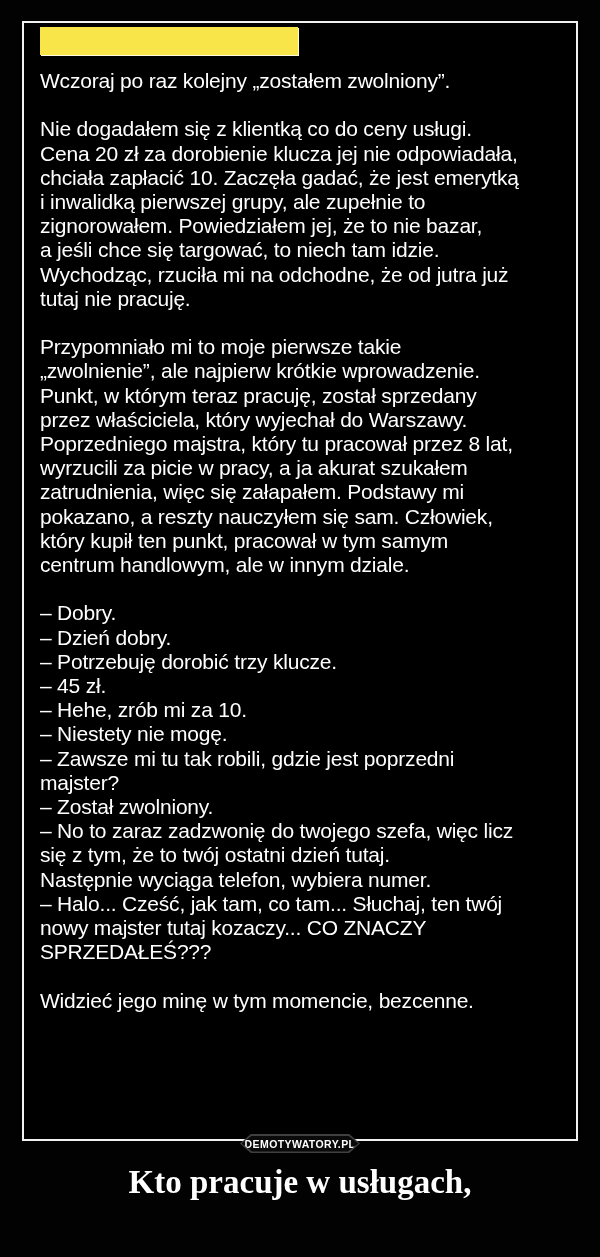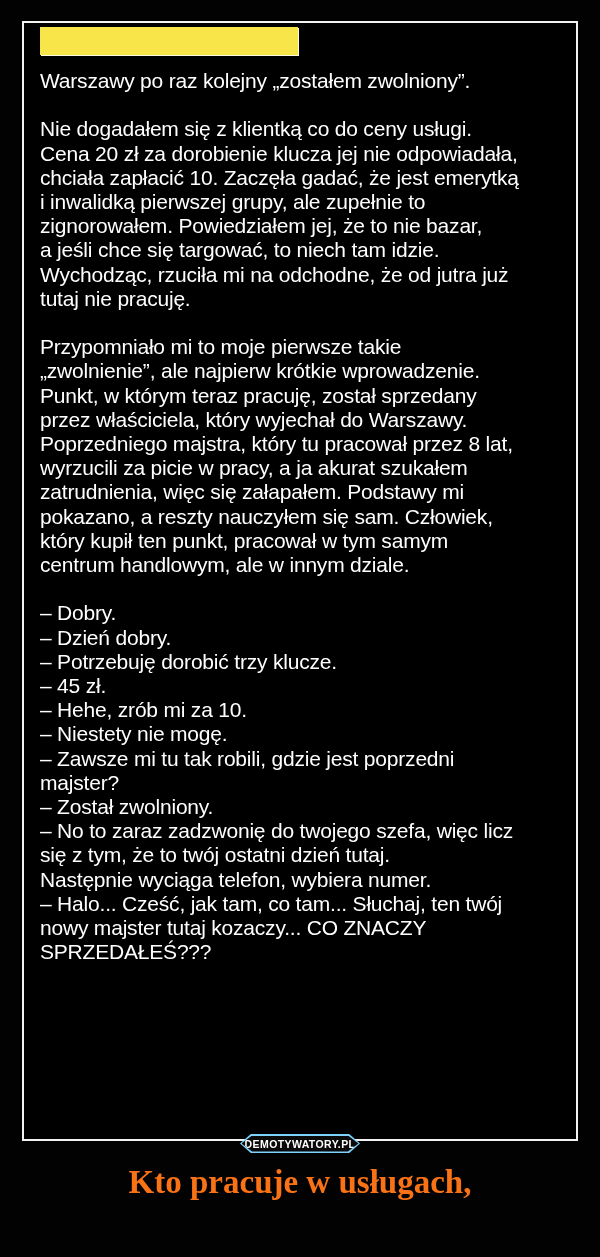--- a/index.html
+++ b/index.html
@@ -35,21 +35,21 @@
   .para {
     white-space: pre-line;
     margin: 0 0 24.2px 0;
   }
   .para:last-child { margin-bottom: 0; }
   .badge {
     position: absolute;
     left: 50%; top: 1134px;
     transform: translateX(-50%);
     width: 120px; height: 19px;
-    background: #7dd3fc;
+    background: #404040;
     clip-path: polygon(9% 0, 91% 0, 100% 50%, 91% 100%, 9% 100%, 0 50%);
     z-index: 5;
   }
   .badge-inner {
     position: absolute;
     left: 1.5px; top: 1.5px; right: 1.5px; bottom: 1.5px;
     background: #0a0a0a;
     clip-path: polygon(9% 0, 91% 0, 100% 50%, 91% 100%, 9% 100%, 0 50%);
     display: flex; align-items: center; justify-content: center;
   }
@@ -58,34 +58,34 @@
     font-size: 10.5px;
     font-weight: bold;
     letter-spacing: 0.4px;
     white-space: nowrap;
   }
   .title {
     position: absolute;
     left: 0; top: 1163px;
     width: 600px;
     text-align: center;
-    color: #f97316;
+    color: #ffffff;
     font-family: "Liberation Serif", serif;
     font-weight: bold;
     font-size: 33px;
     line-height: 38px;
   }
 </style>
 </head>
 <body>
 
 <div class="frame">
   <div class="redact-bar"></div>
   <div class="content">
-    <div class="para">Warszawy po raz kolejny „zostałem zwolniony”.</div>
+    <div class="para">Wczoraj po raz kolejny „zostałem zwolniony”.</div>
     <div class="para">Nie dogadałem się z klientką co do ceny usługi.
 Cena 20 zł za dorobienie klucza jej nie odpowiadała,
 chciała zapłacić 10. Zaczęła gadać, że jest emerytką
 i inwalidką pierwszej grupy, ale zupełnie to
 zignorowałem. Powiedziałem jej, że to nie bazar,
 a jeśli chce się targować, to niech tam idzie.
 Wychodząc, rzuciła mi na odchodne, że od jutra już
 tutaj nie pracuję.</div>
     <div class="para">Przypomniało mi to moje pierwsze takie
 „zwolnienie”, ale najpierw krótkie wprowadzenie.
@@ -105,20 +105,21 @@
 – Niestety nie mogę.
 – Zawsze mi tu tak robili, gdzie jest poprzedni
 majster?
 – Został zwolniony.
 – No to zaraz zadzwonię do twojego szefa, więc licz
 się z tym, że to twój ostatni dzień tutaj.
 Następnie wyciąga telefon, wybiera numer.
 – Halo... Cześć, jak tam, co tam... Słuchaj, ten twój
 nowy majster tutaj kozaczy... CO ZNACZY
 SPRZEDAŁEŚ???</div>
+    <div class="para">Widzieć jego minę w tym momencie, bezcenne.</div>
   </div>
 </div>
 
 <div class="badge">
   <div class="badge-inner">
     <span class="badge-text">DEMOTYWATORY.PL</span>
   </div>
 </div>
 
 <div class="title">

